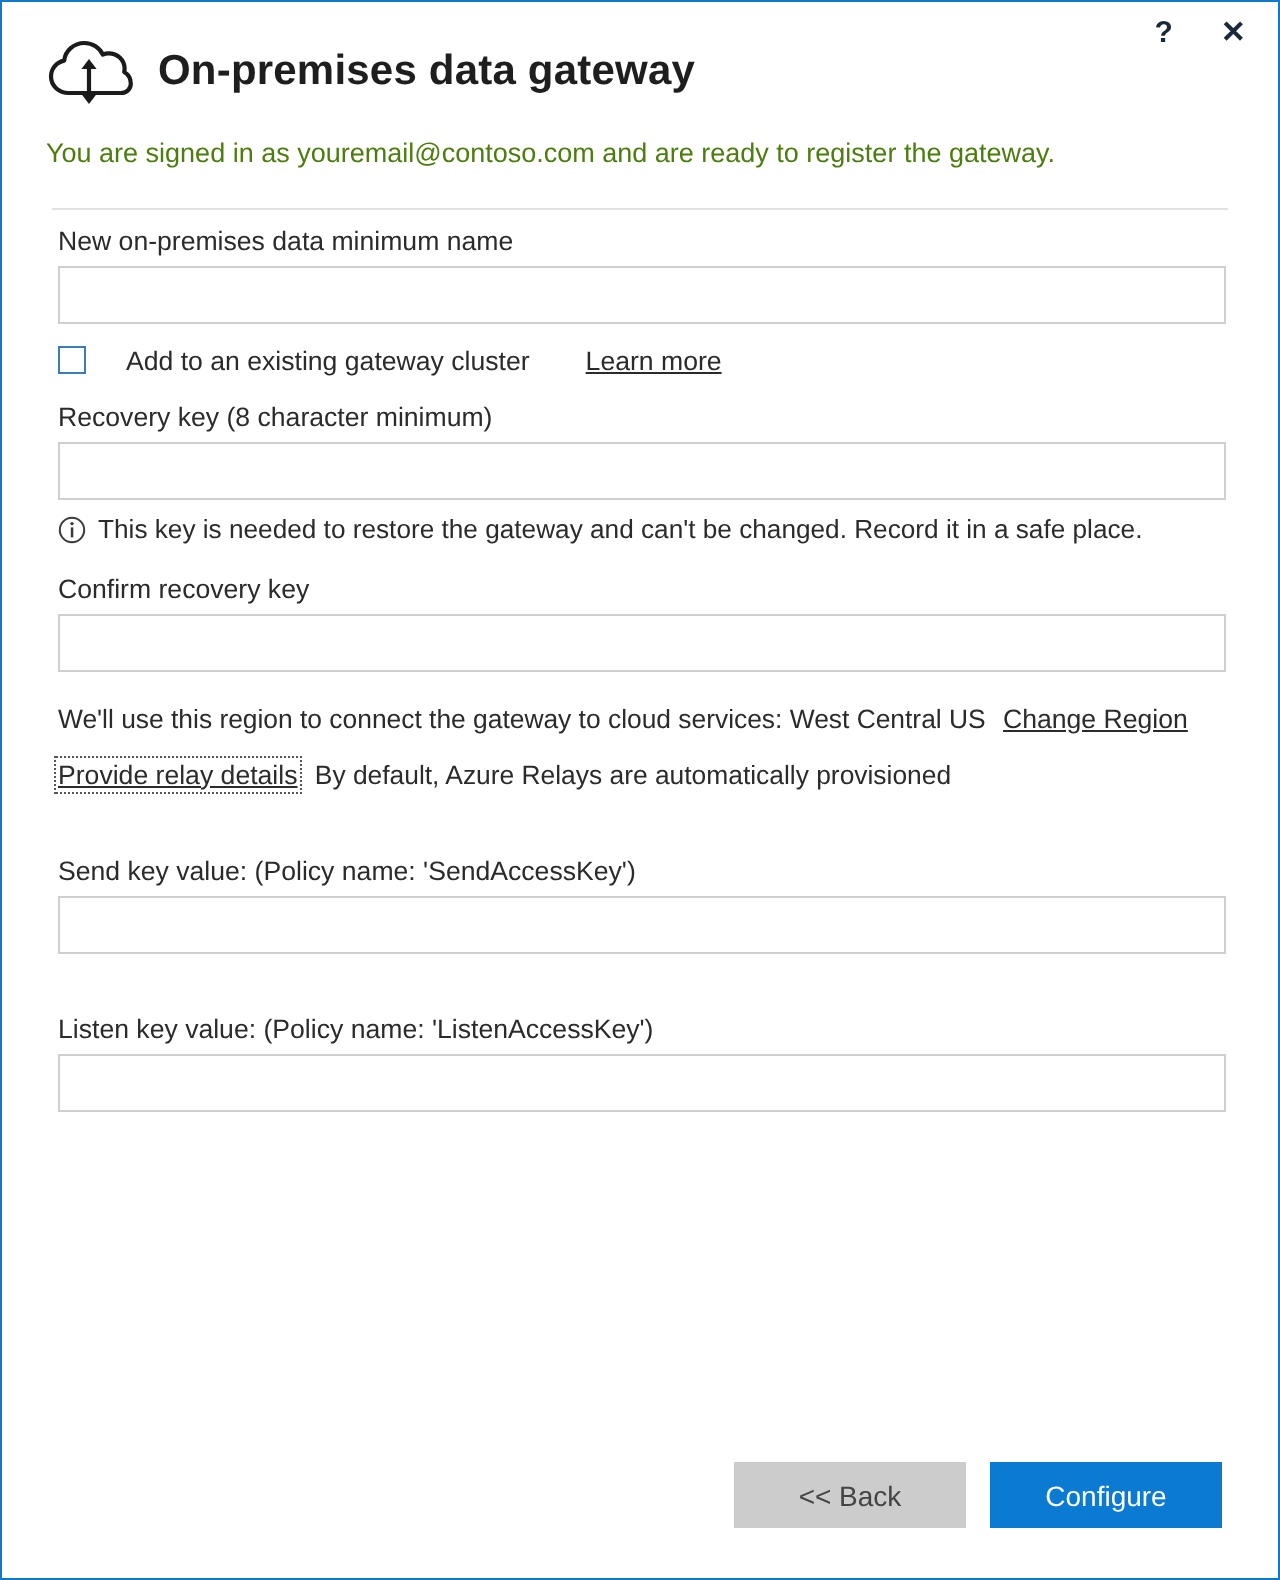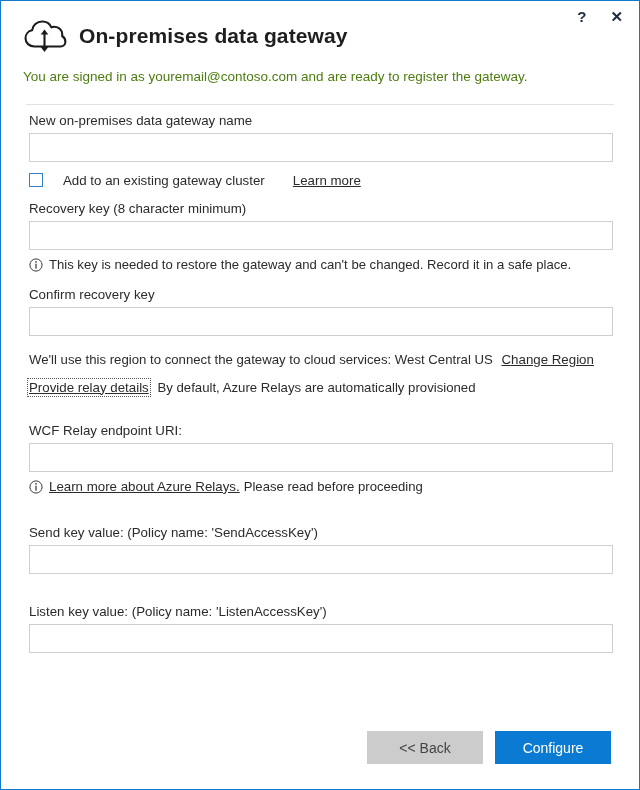--- a/index.html
+++ b/index.html
@@ -132,21 +132,21 @@
       </svg>
       <div class="apptitle">On-premises data gateway</div>
     </div>
     <div class="signedin">You are signed in as youremail@contoso.com and are ready to register the gateway.</div>
   </div>
   <div class="hdr-rule"></div>
 
   <div class="body">
 
     <div class="grp">
-      <div class="flabel">New on-premises data gateway name</div>
+      <div class="flabel">New on-premises data minimum name</div>
       <input class="tbox" type="text" placeholder="" style="">
     </div>
 
     <div class="cbrow">
       <div class="cbox"></div>
       <span class="cblabel">Add to an existing gateway cluster</span>
       <span class="link" style="margin-left:8px">Learn more</span>
     </div>
 
     <div class="grp">
@@ -170,32 +170,20 @@
     <div class="note" style="margin-top:14px">
       <span>We'll use this region to connect the gateway to cloud services: West Central US</span>
       <span class="link" style="margin-left:5px">Change Region</span>
     </div>
 
     <div class="note" style="margin-top:8px">
       <span class="link focused">Provide relay details</span>
       <span style="margin-left:5px">By default, Azure Relays are automatically provisioned</span>
     </div>
 
-    <div class="grp" style="margin-top:25px">
-      <div class="flabel">WCF Relay endpoint URI:</div>
-      <input class="tbox" type="text" placeholder="" style="">
-      <div class="hintrow">
-        <svg class="info-icon" viewBox="0 0 14 14">
-          <circle cx="7" cy="7" r="6.1" fill="none" stroke="#3a3a3a" stroke-width="1"></circle>
-          <circle cx="7" cy="3.8" r="0.85" fill="#3a3a3a"></circle>
-          <rect x="6.4" y="5.7" width="1.25" height="5" fill="#3a3a3a"></rect>
-        </svg>
-        <span class="hinttext"><span class="link">Learn more about Azure Relays.</span><span style="margin-left:4px">Please read before proceeding</span></span>
-      </div>
-    </div>
 
     <div class="grp" style="margin-top:30px">
       <div class="flabel">Send key value: (Policy name: 'SendAccessKey')</div>
       <input class="tbox" type="text" placeholder="" style="">
     </div>
 
     <div class="grp" style="margin-top:30px">
       <div class="flabel">Listen key value: (Policy name: 'ListenAccessKey')</div>
       <input class="tbox" type="text" placeholder="" style="">
     </div>

